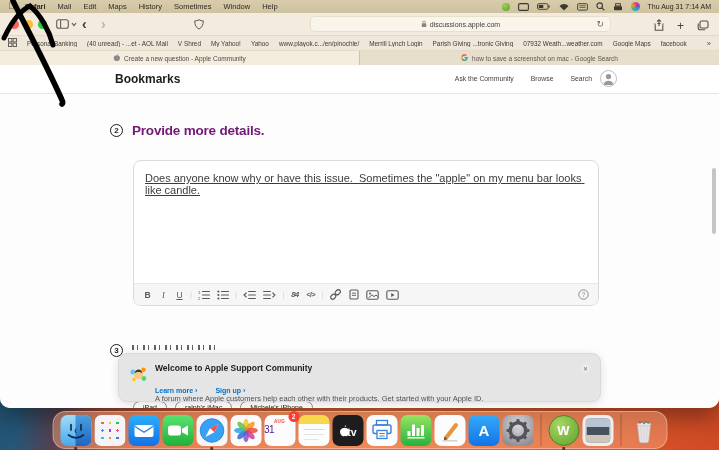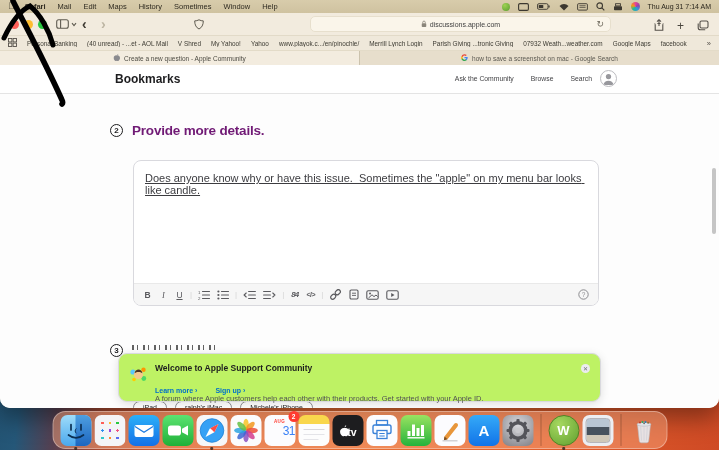--- a/index.html
+++ b/index.html
@@ -75,21 +75,21 @@
   .tsep{color:#d4d4d4;margin:0 6px;font-size:8px}
   .tbtn{display:inline-flex;align-items:center;justify-content:center;min-width:9px;height:12px;cursor:default}
   .tg{font-size:8.5px;color:#5a5a5e}
   .tg-b{font-weight:bold}.tg-i{font-style:italic;font-family:"Liberation Serif",serif}
   .tg-u{text-decoration:underline}
   .tg-q{font-weight:bold;font-style:italic;letter-spacing:-1px;font-size:8px}
   .tg-c{font-size:7px;font-weight:bold;letter-spacing:-.5px}
   .thelp{margin-left:auto}
   .scrollthumb{position:absolute;right:3px;top:74px;width:4px;height:66px;border-radius:2px;background:#c5c5c5;}
   
-  .welcome{position:absolute;left:118px;top:259px;width:483px;height:49px;background:#bef264;
+  .welcome{position:absolute;left:118px;top:259px;width:483px;height:49px;background:#e5e5e5;
     border:1px solid #d9d9de;border-radius:9px;box-sizing:border-box;z-index:5;
     box-shadow:0 2px 10px rgba(0,0,0,.12);}
   .w-ic{position:absolute;left:10px;top:11px;width:19px;height:19px;}
   .w-title{position:absolute;left:36px;top:9px;font-size:8.5px;font-weight:bold;color:#1d1d1f;}
   .w-body{position:absolute;left:36px;top:21px;font-size:7.5px;color:#515154;margin-top:19px;}
   .w-links{position:absolute;left:36px;top:33px;display:flex;gap:18px;font-size:7px;font-weight:bold;}
   .w-links span{color:#0070c9}
   .w-close{position:absolute;right:10px;top:10px;width:9px;height:9px;border-radius:50%;background:#ececf0;
     color:#6e6e73;font-size:6px;display:flex;align-items:center;justify-content:center;line-height:1;}
   .pills{position:absolute;left:133px;top:307px;display:flex;gap:8px;}
@@ -99,21 +99,21 @@
     display:flex;align-items:center;gap:3px;padding:0 7px;border-radius:13px;
     background:rgba(252,172,132,.45);backdrop-filter:blur(8px);
     border:1px solid rgba(255,255,255,.35);box-sizing:border-box;}
   .di{width:31px;height:31px;border-radius:7px;position:relative;flex:none;overflow:visible}
   .di svg{position:absolute;inset:0;overflow:visible}
   .di .clip{position:absolute;inset:0;border-radius:7px;overflow:hidden}
   .dot{position:absolute;left:50%;bottom:-4.5px;width:2.6px;height:2.6px;border-radius:50%;
     background:rgba(45,32,25,.8);transform:translateX(-50%);}
   .dsep{width:1px;height:32px;background:rgba(70,40,25,.35);margin:0 4px;flex:none}
   .cal-top{font-size:4.5px;font-weight:bold;color:#ff3b30;text-align:center;margin-top:4.5px;letter-spacing:.3px}
-  .cal-num{font-size:12px;color:#3b82f6;text-align:right;margin-top:-.5px;letter-spacing:-.5px}
+  .cal-num{font-size:10px;color:#4c1d95;text-align:left;margin-top:-.5px;letter-spacing:-.5px}
   .badge{position:absolute;top:-4px;right:-4px;width:11px;height:11px;border-radius:50%;background:#ff3b30;
     color:#fff;font-size:6.5px;font-weight:bold;display:flex;align-items:center;justify-content:center;}
   .webroot-w{position:absolute;inset:0;display:flex;align-items:center;justify-content:center;
     color:#fff;font-weight:bold;font-size:13px;}
   
   .annotation{position:absolute;left:0;top:0;z-index:40;pointer-events:none;}
 </style>
 </head>
 <body>
 

